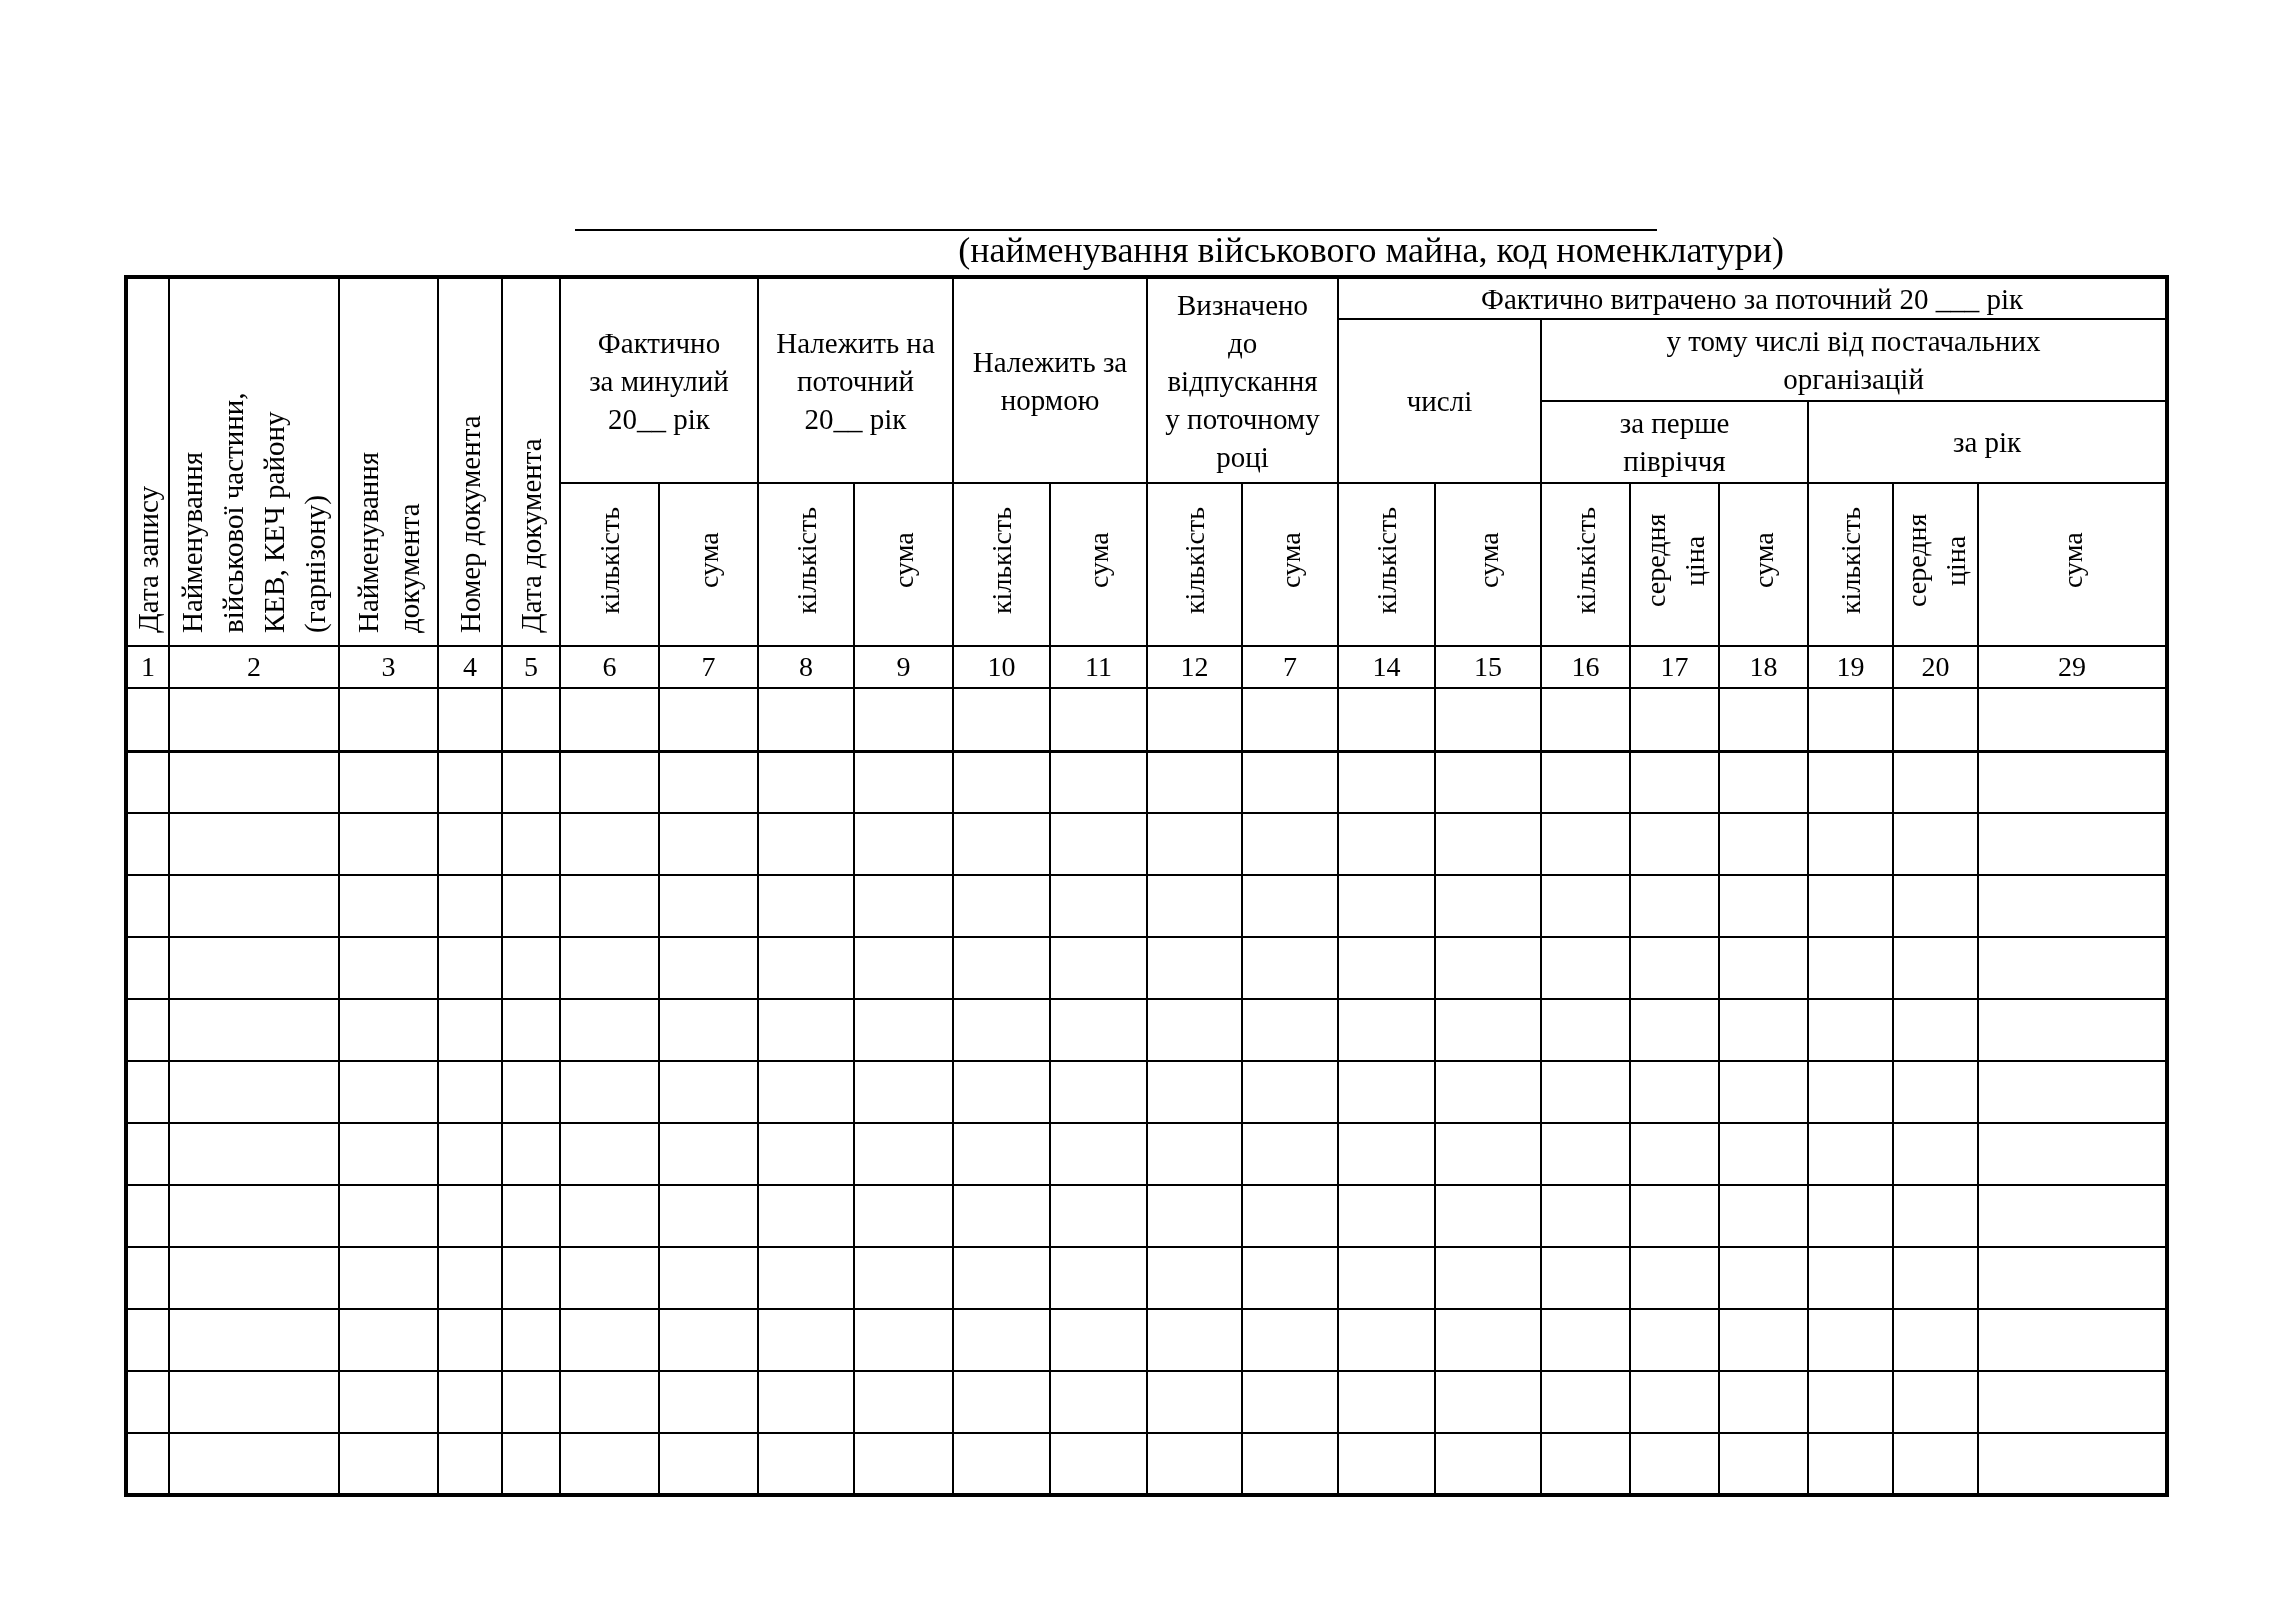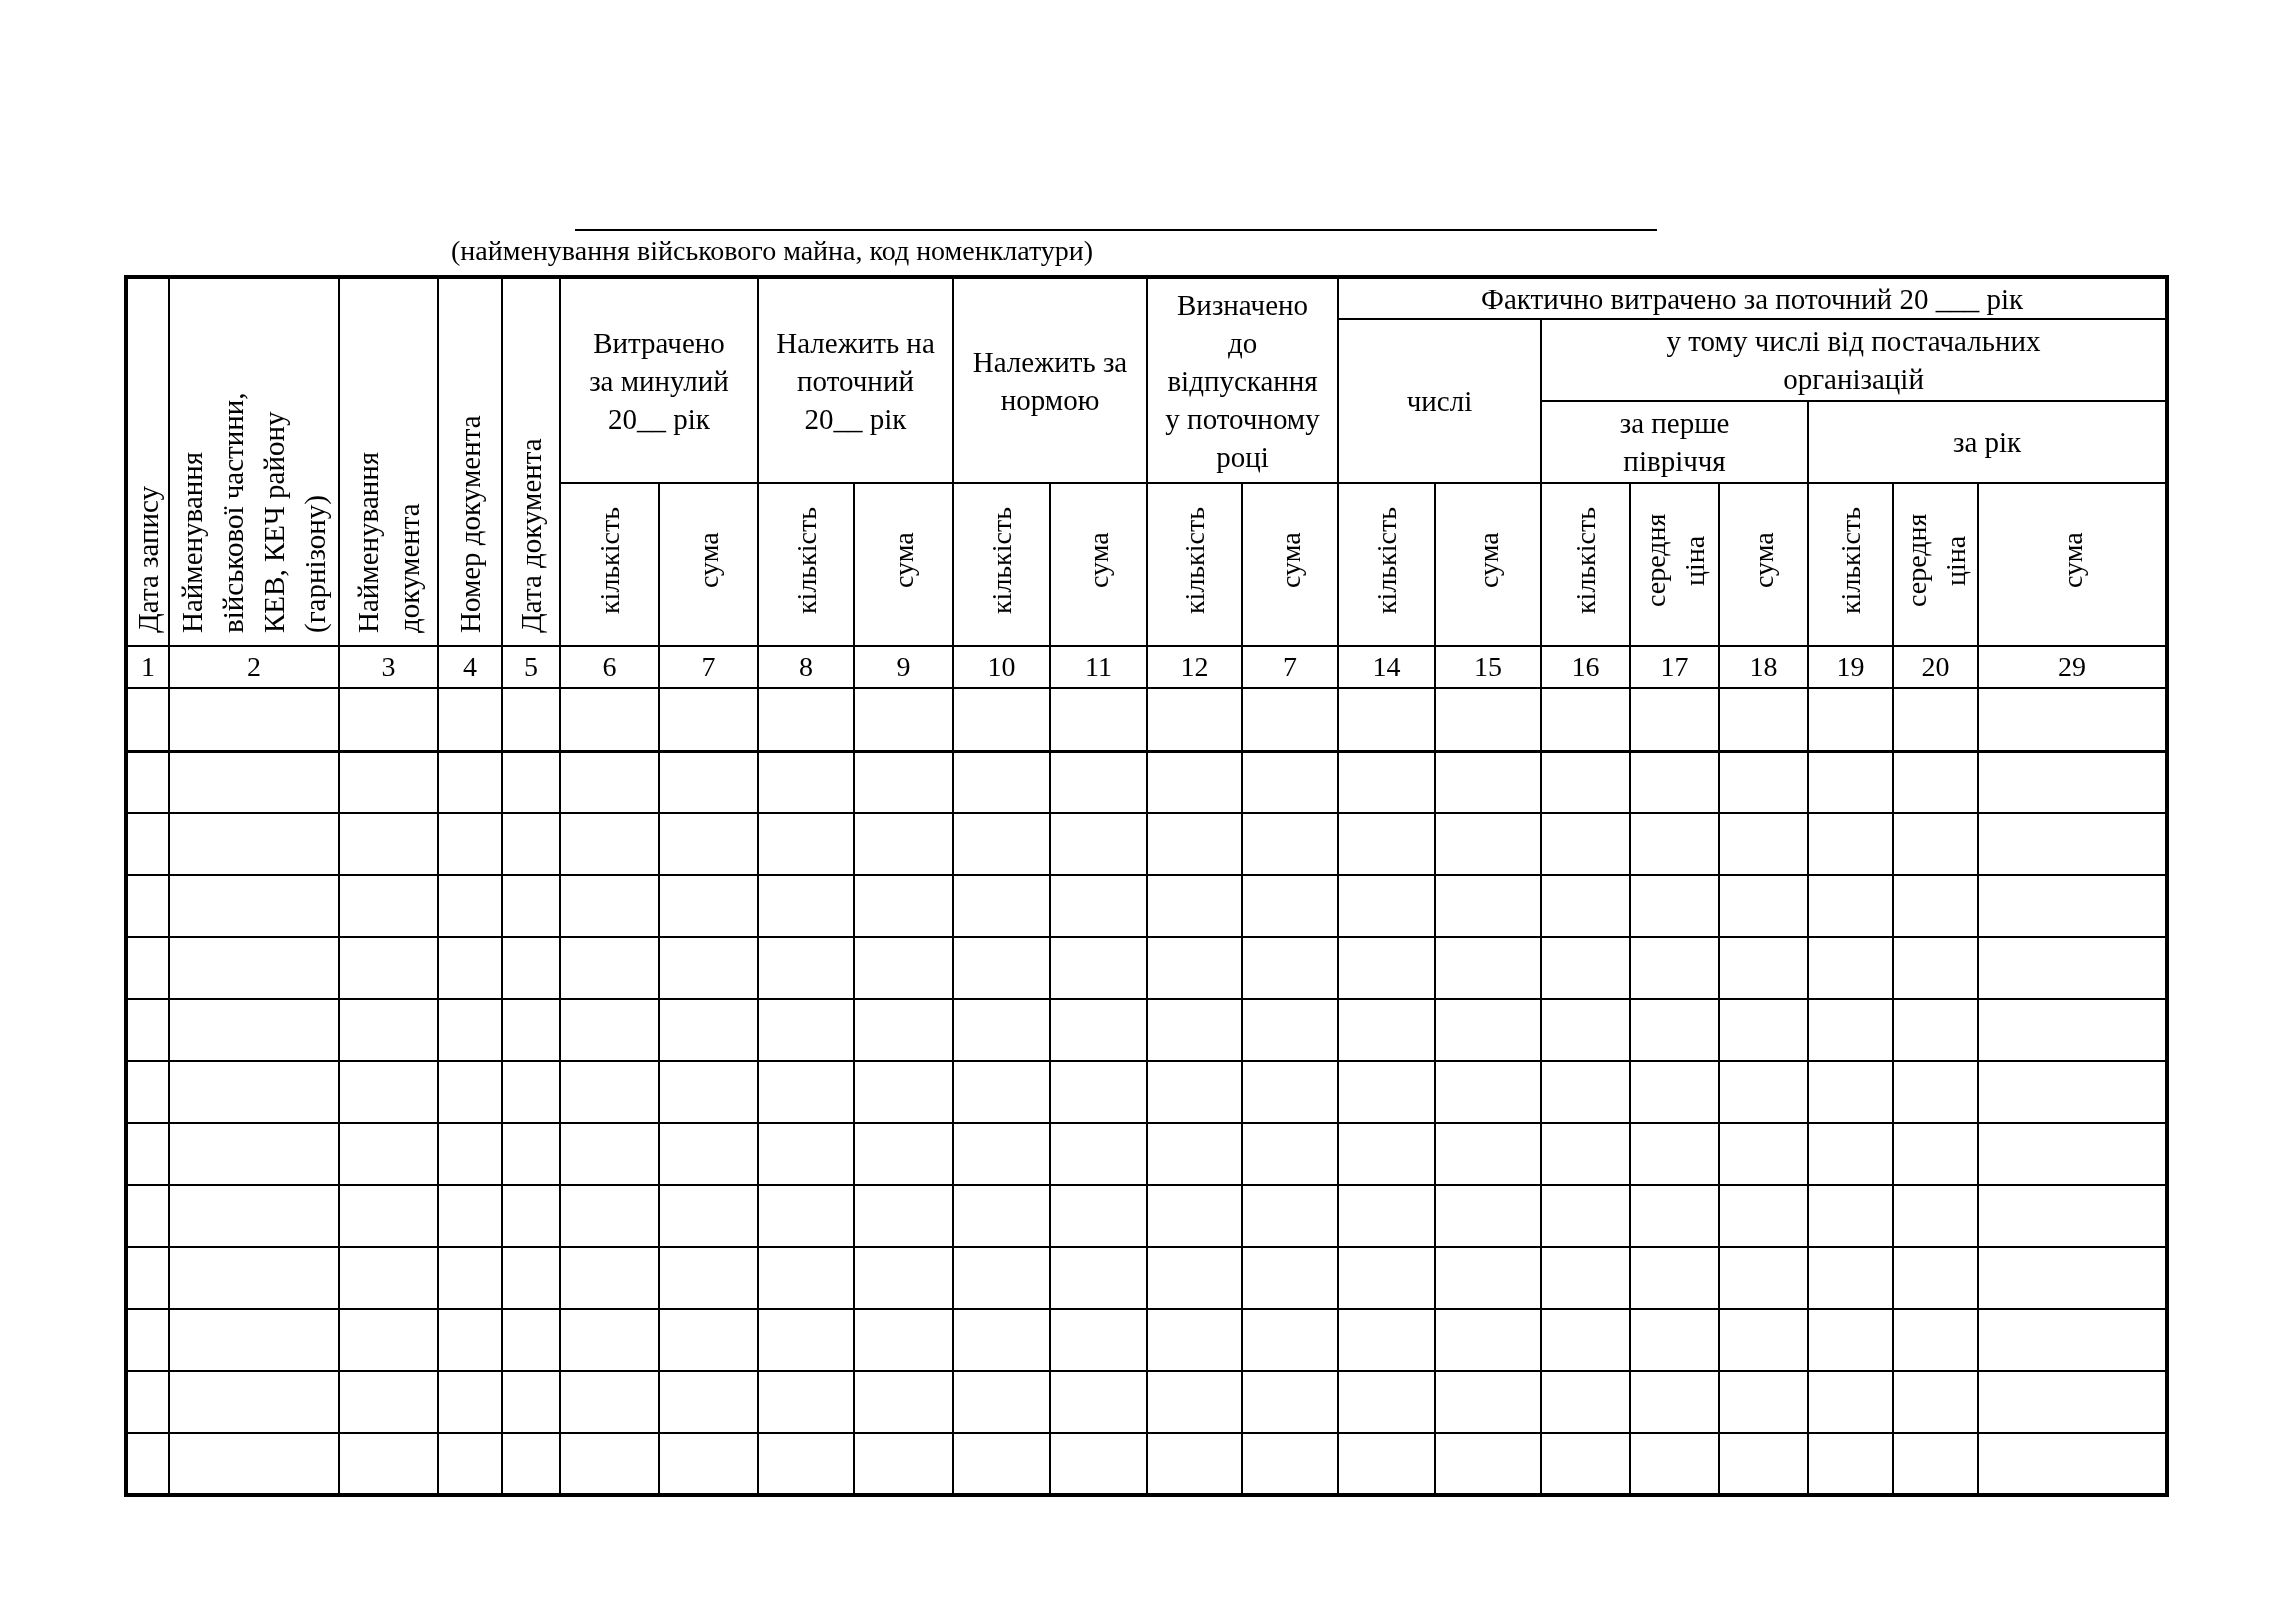--- a/index.html
+++ b/index.html
@@ -5,21 +5,21 @@
   html,body{
     margin:0;padding:0;width:2293px;height:1621px;background:#ffffff;
     font-family:"Liberation Serif", serif;color:#000;
   }
   .caption-line{
     position:absolute;left:575px;top:229px;width:1082px;height:0;
     border-top:2px solid #000;
   }
   .caption-text{
     position:absolute;left:451px;top:234px;width:1333px;
-    text-align:left;font-size:28px;line-height:33px;
+    text-align:right;font-size:36px;line-height:33px;
   }
   table.form{
     position:absolute;left:124px;top:275px;width:2042px;
     border-collapse:collapse;table-layout:fixed;
     border:4.9px solid #000;
   }
   th,td{
     border:2px solid #000;padding:0;margin:0;
     font-weight:normal;text-align:center;vertical-align:middle;
     font-size:29px;line-height:38px;overflow:hidden;
@@ -79,21 +79,21 @@
     <tr class="row-a">
       <th rowspan="4"><span class="v v-tall">Дата запису</span></th>
       <th rowspan="4"><span class="v v-tall">Найменування
 військової частини,
 КЕВ, КЕЧ району
 (гарнізону)</span></th>
       <th rowspan="4"><span class="v v-tall">Найменування
 документа</span></th>
       <th rowspan="4"><span class="v v-tall">Номер документа</span></th>
       <th rowspan="4"><span class="v v-tall">Дата документа</span></th>
-      <th class="group" colspan="2" rowspan="3">Витрачено
+      <th class="group" colspan="2" rowspan="3">Фактично
 за минулий
 20__ рік</th>
       <th class="group" colspan="2" rowspan="3">Належить на
 поточний
 20__ рік</th>
       <th class="group" colspan="2" rowspan="3">Належить за
 нормою</th>
       <th class="group" colspan="2" rowspan="3">Визначено
 до
 відпускання

